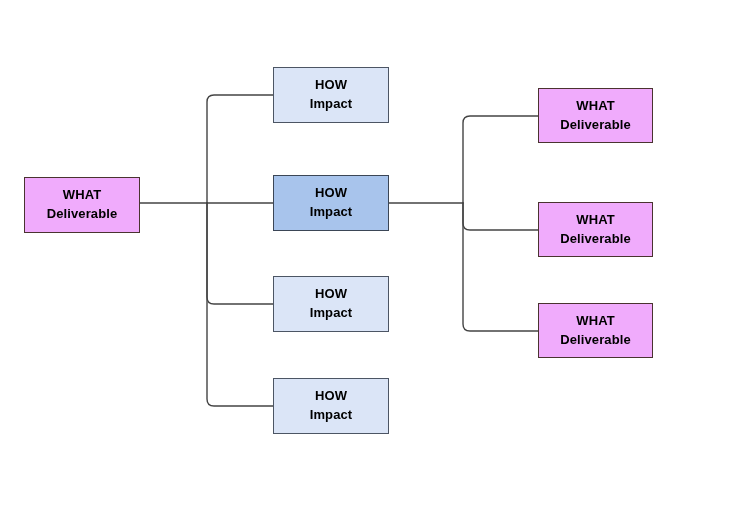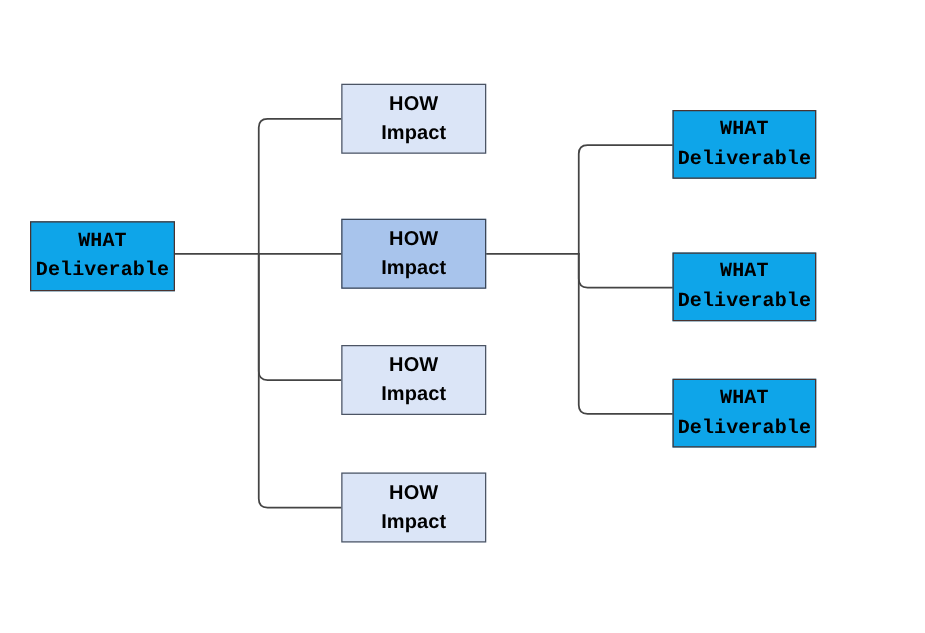--- a/index.html
+++ b/index.html
@@ -17,26 +17,26 @@
     box-sizing:border-box;
     border:1.4px solid #3f3f3f;
     display:flex;
     flex-direction:column;
     align-items:center;
     justify-content:center;
     text-align:center;
     line-height:1.45;
     color:#000000;
     font-weight:bold;
-    font-size:16px;
+    font-size:13px;
     letter-spacing:0.1px;
   }
   .node .l1{display:block;}
   .node .l2{display:block;}
-  .what{background:#0ea5e9;border-color:#4a3330;font-family:Liberation Mono, monospace;}
+  .what{background:#f0abfc;border-color:#4a3330;}
   .how{background:#dbe5f7;border-color:#4c5564;}
   .how-hl{background:#a8c4ec;border-color:#3b4656;}
 </style>
 </head>
 <body>
 
 <div id="canvas">
 
   <svg class="edges" viewBox="0 0 740 506" width="740" height="506" xmlns="http://www.w3.org/2000/svg" fill="none">
     <g stroke="#444444" stroke-width="1.4" fill="none" stroke-linecap="round" stroke-linejoin="round">

